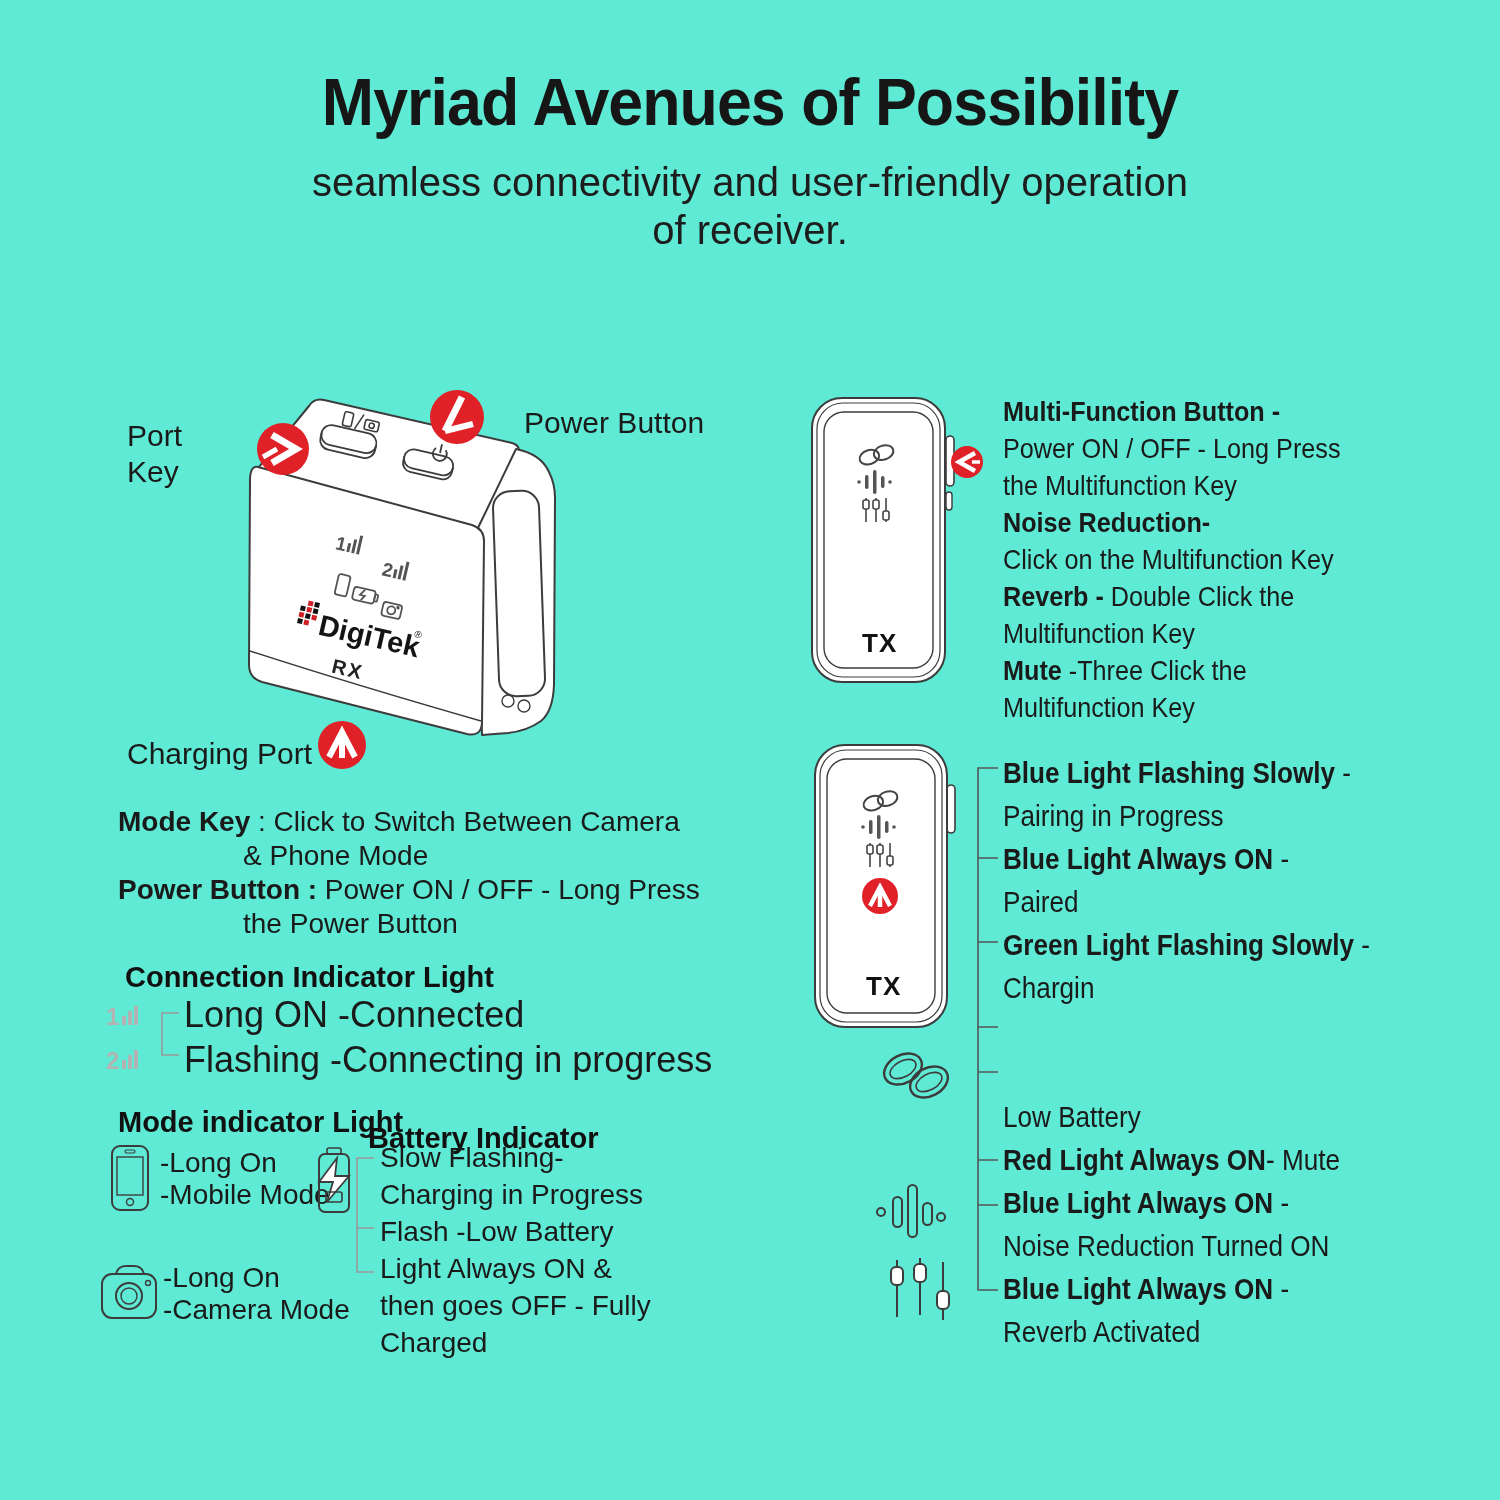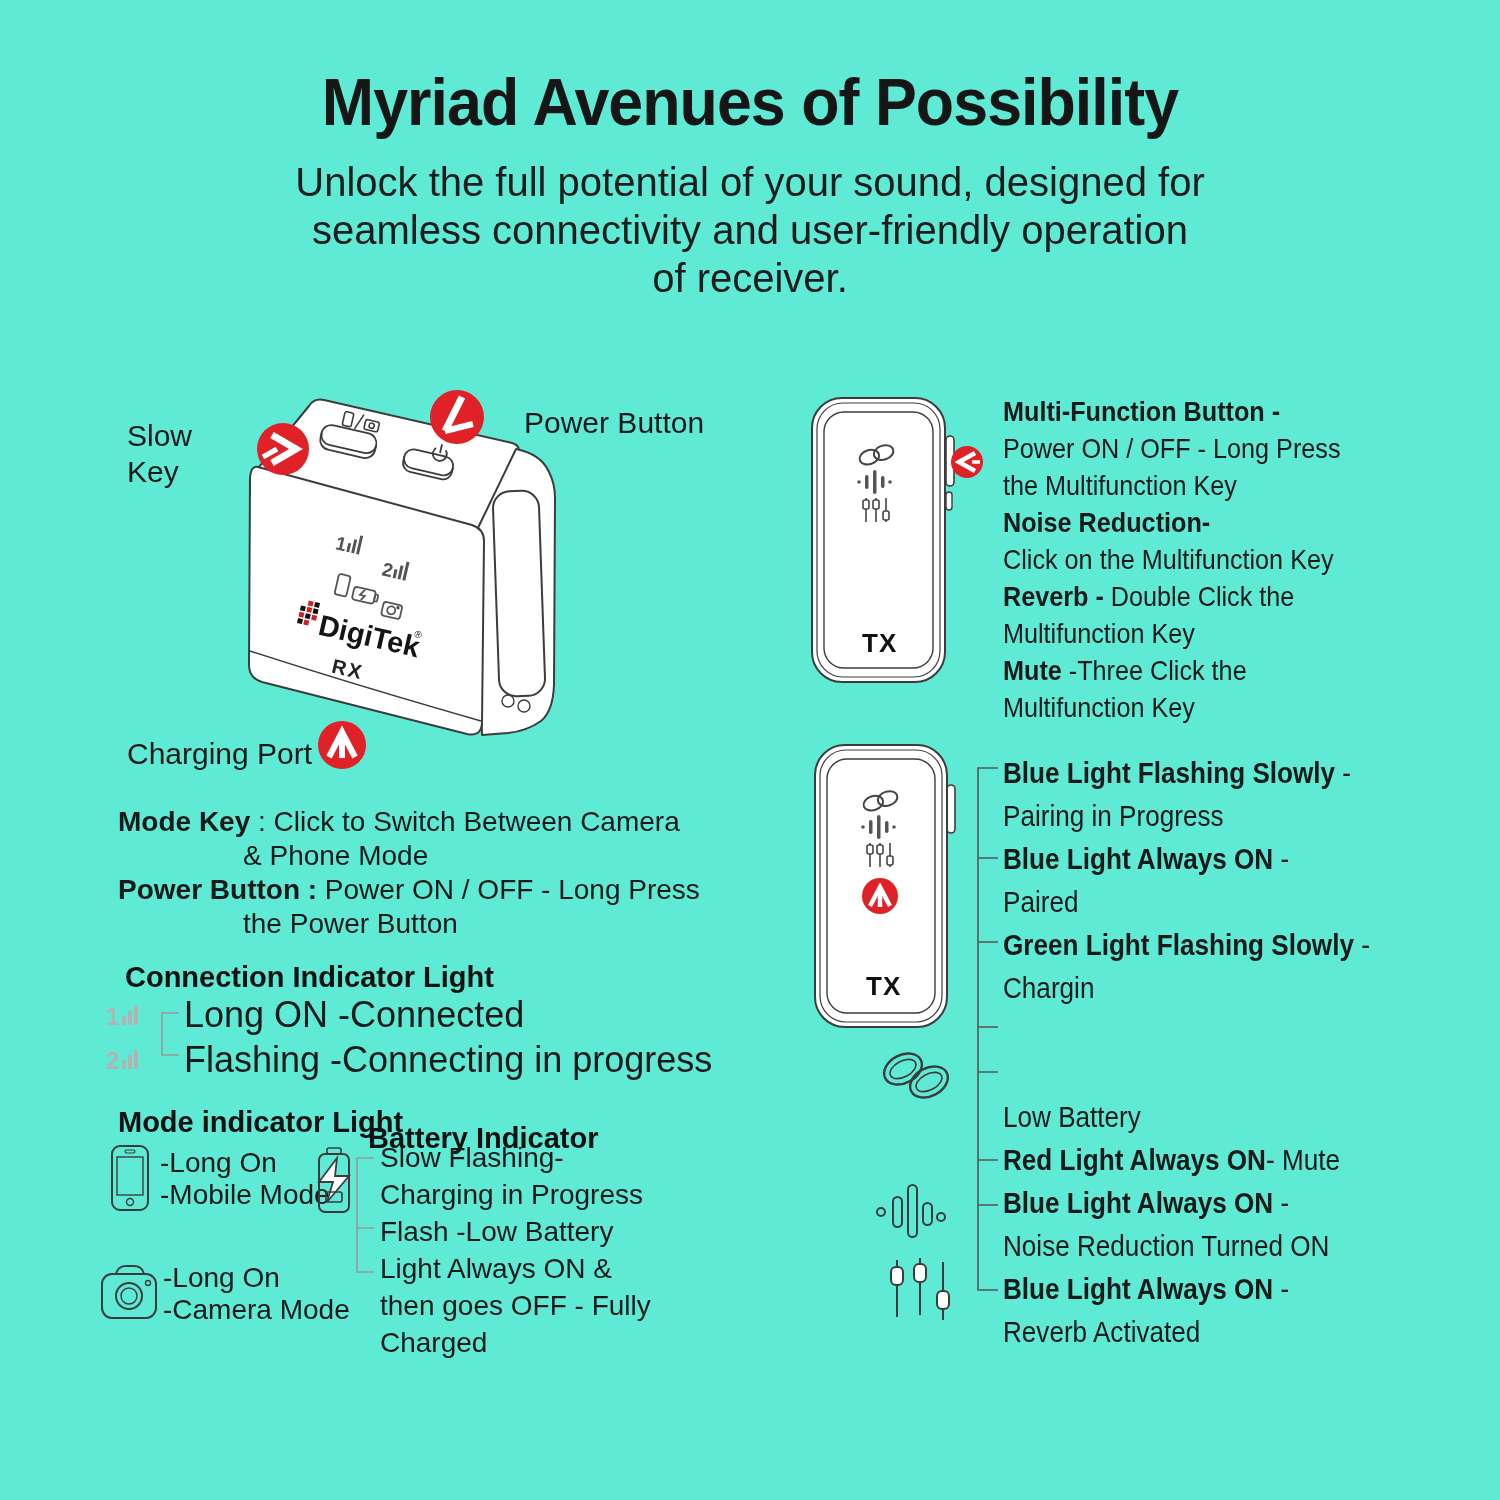--- a/index.html
+++ b/index.html
@@ -25,27 +25,26 @@
   .pair{font-size:28px;line-height:32px;white-space:nowrap;}
   svg{display:block;}
 </style>
 </head>
 <body>
 
 <div class="page">
 
   <div class="abs title">Myriad Avenues of Possibility</div>
   <div class="abs subtitle">
-    <div>Unlock the full potential of your sound, designed for</div>
     <div>seamless connectivity and user-friendly operation</div>
     <div>of receiver.</div>
   </div>
 
   <div class="abs lbl" style="left:127px;top:418px;">
-    <div>Slow</div>
+    <div>Port</div>
     <div>Key</div>
   </div>
   <div class="abs lbl" style="left:524px;top:405px;">Power Button</div>
   <div class="abs lbl" style="left:127px;top:736px;">Charging Port</div>
 
   <svg class="abs" style="left:225px;top:385px;" width="340" height="395" viewBox="0 0 340 395">
     <g fill="#fff" stroke="#3c3c3c" stroke-width="2" stroke-linejoin="round">
       <path d="M29,88 L84,21 Q89,13 99,15 L287,58 Q297,61 292,70 L252,145 Z"></path>
       <path d="M252,145 L291,64 Q316,69 324,87 Q330,99 330,113 L329,300 Q328,326 316,336 Q302,346 283,348 L257,350 Z"></path>
       <rect x="271" y="106" width="46" height="205" rx="17" transform="rotate(-2 294 208)"></rect>

